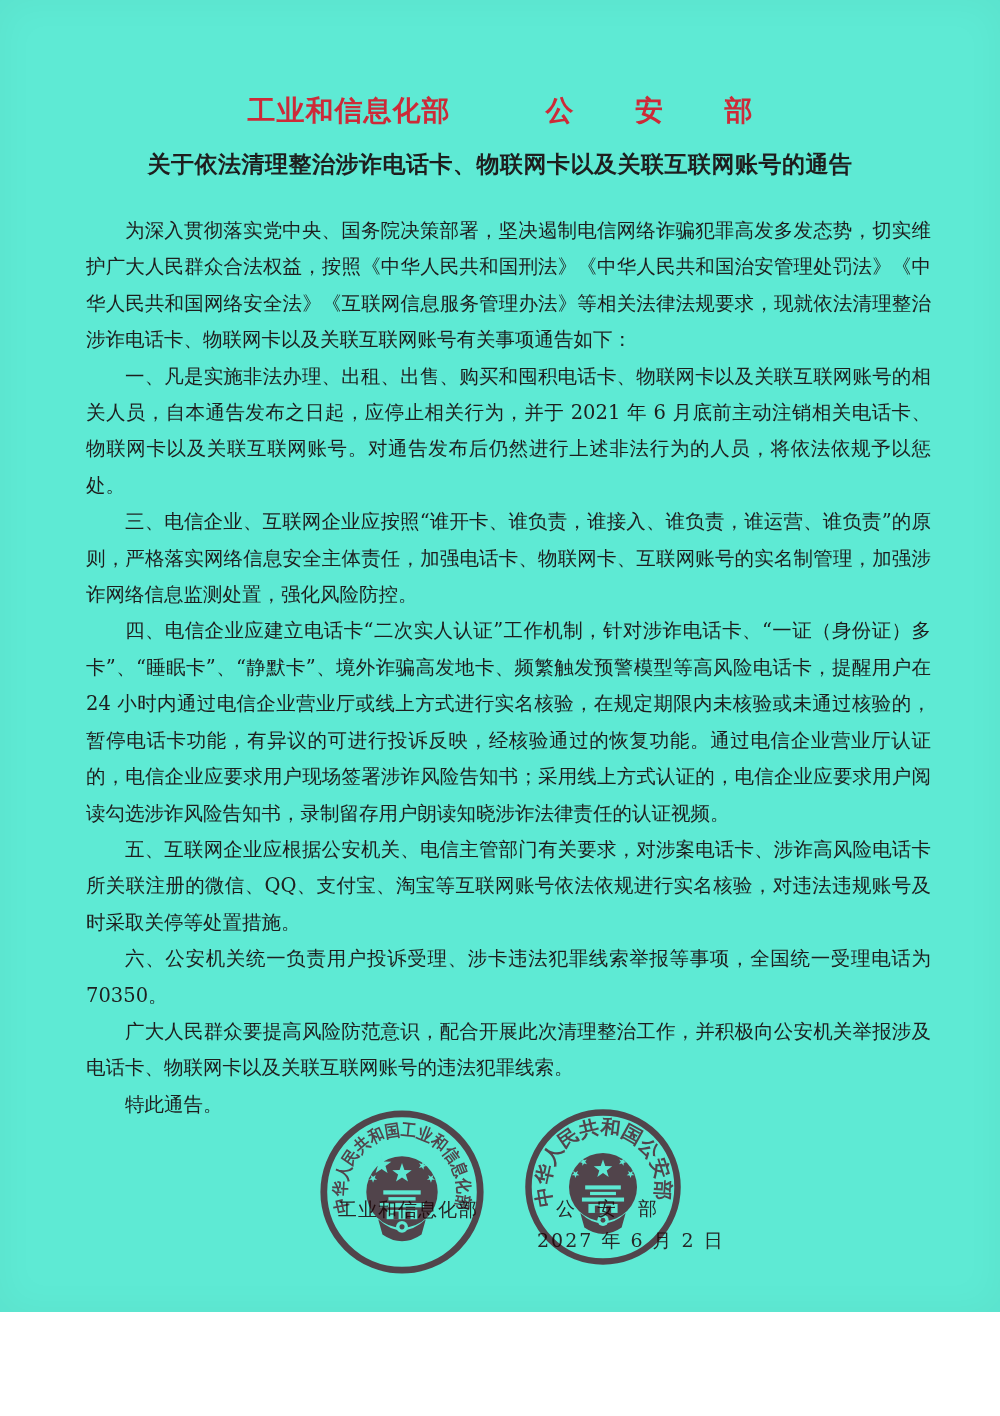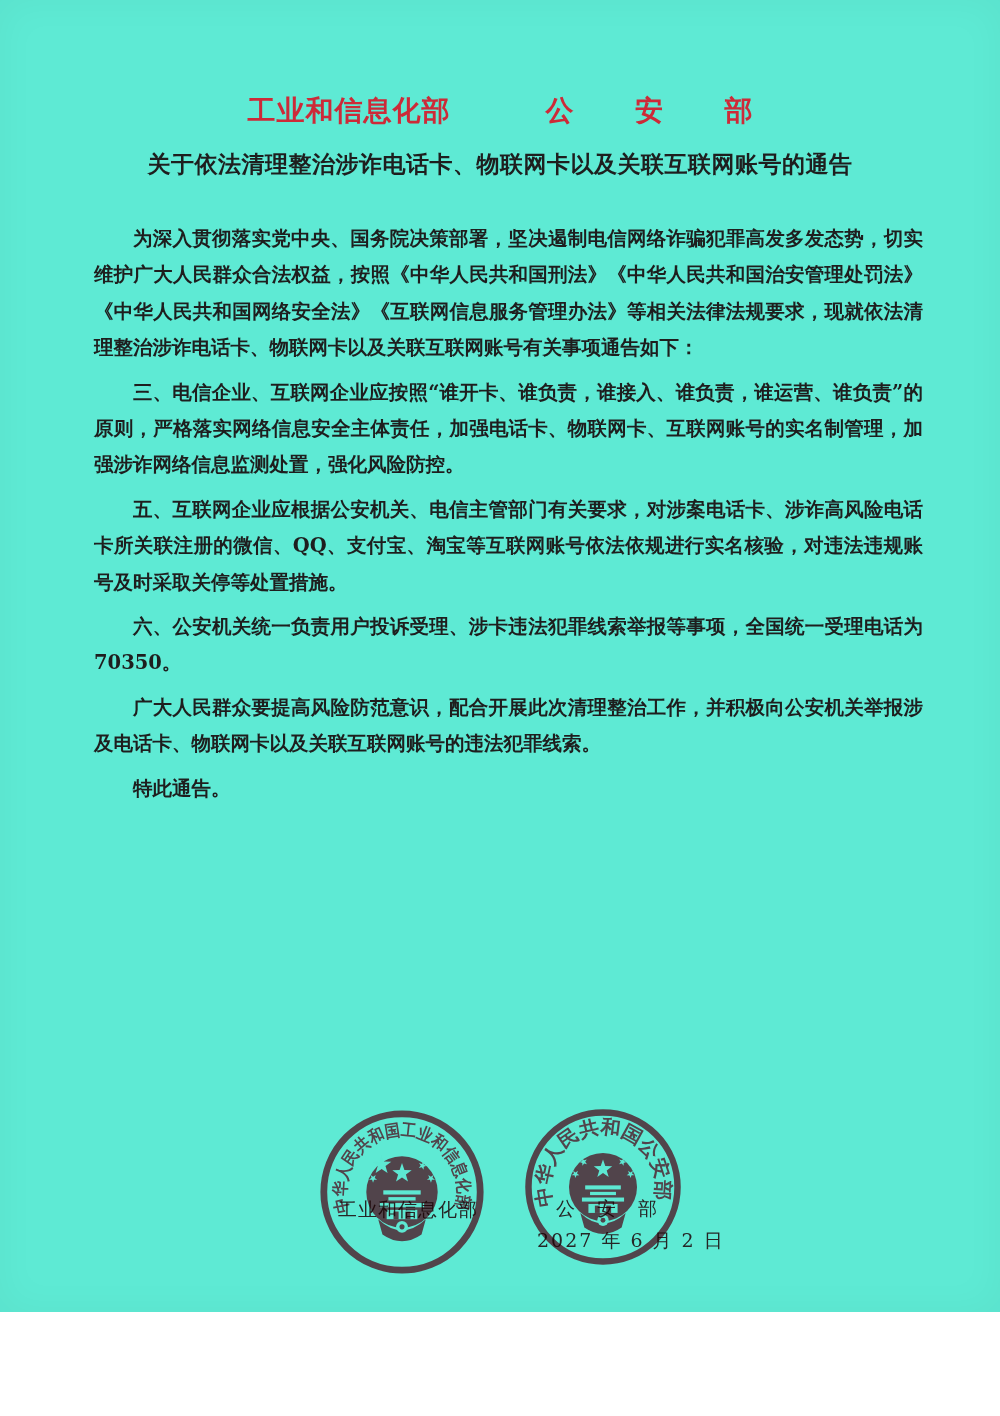--- a/index.html
+++ b/index.html
@@ -27,21 +27,21 @@
     font-family:"DejaVu Sans", sans-serif;
     font-weight:700;font-size:23px;
     color:var(--ink,#1e1e1e);
     letter-spacing:0.5px;
   }
   .body-text{
     position:absolute;top:213px;left:86px;width:845px;
     font-size:19.5px;line-height:36.4px;
     text-align:justify;
   }
-  .body-text p{margin:8px;text-indent:2em;font-weight:bold;}
+  .body-text p{margin:0;text-indent:2em;}
   .sig{
     position:absolute;z-index:1;
     font-size:19px;color:#262626;
     white-space:nowrap;
   }
   .sig-left{left:338px;top:1197px;letter-spacing:1px;}
   .sig-right{left:556px;top:1196px;letter-spacing:22px;}
   .seal-date{left:537px;top:1228px;letter-spacing:2px;}
   .seal{
     position:absolute;z-index:2;
@@ -65,21 +65,23 @@
 
   <div class="red-header">
     <span class="ministry-left">工业和信息化部</span>
     <span class="ministry-right">公安部</span>
   </div>
 
   <h1 class="notice-title">关于依法清理整治涉诈电话卡、物联网卡以及关联互联网账号的通告</h1>
 
   <div class="body-text">
     <p>为深入贯彻落实党中央、国务院决策部署，坚决遏制电信网络诈骗犯罪高发多发态势，切实维护广大人民群众合法权益，按照《中华人民共和国刑法》《中华人民共和国治安管理处罚法》《中华人民共和国网络安全法》《互联网信息服务管理办法》等相关法律法规要求，现就依法清理整治涉诈电话卡、物联网卡以及关联互联网账号有关事项通告如下：</p>
+    <p>一、凡是实施非法办理、出租、出售、购买和囤积电话卡、物联网卡以及关联互联网账号的相关人员，自本通告发布之日起，应停止相关行为，并于 2021 年 6 月底前主动注销相关电话卡、物联网卡以及关联互联网账号。对通告发布后仍然进行上述非法行为的人员，将依法依规予以惩处。</p>
     <p>三、电信企业、互联网企业应按照“谁开卡、谁负责，谁接入、谁负责，谁运营、谁负责”的原则，严格落实网络信息安全主体责任，加强电话卡、物联网卡、互联网账号的实名制管理，加强涉诈网络信息监测处置，强化风险防控。</p>
+    <p>四、电信企业应建立电话卡“二次实人认证”工作机制，针对涉诈电话卡、“一证（身份证）多卡”、“睡眠卡”、“静默卡”、境外诈骗高发地卡、频繁触发预警模型等高风险电话卡，提醒用户在 24 小时内通过电信企业营业厅或线上方式进行实名核验，在规定期限内未核验或未通过核验的，暂停电话卡功能，有异议的可进行投诉反映，经核验通过的恢复功能。通过电信企业营业厅认证的，电信企业应要求用户现场签署涉诈风险告知书；采用线上方式认证的，电信企业应要求用户阅读勾选涉诈风险告知书，录制留存用户朗读知晓涉诈法律责任的认证视频。</p>
     <p>五、互联网企业应根据公安机关、电信主管部门有关要求，对涉案电话卡、涉诈高风险电话卡所关联注册的微信、QQ、支付宝、淘宝等互联网账号依法依规进行实名核验，对违法违规账号及时采取关停等处置措施。</p>
     <p>六、公安机关统一负责用户投诉受理、涉卡违法犯罪线索举报等事项，全国统一受理电话为 70350。</p>
     <p>广大人民群众要提高风险防范意识，配合开展此次清理整治工作，并积极向公安机关举报涉及电话卡、物联网卡以及关联互联网账号的违法犯罪线索。</p>
     <p>特此通告。</p>
   </div>
 
   <div class="sig sig-left">工业和信息化部</div>
   <div class="sig sig-right">公安部</div>
   <div class="sig seal-date">2027 年 6 月 2 日</div>
 

